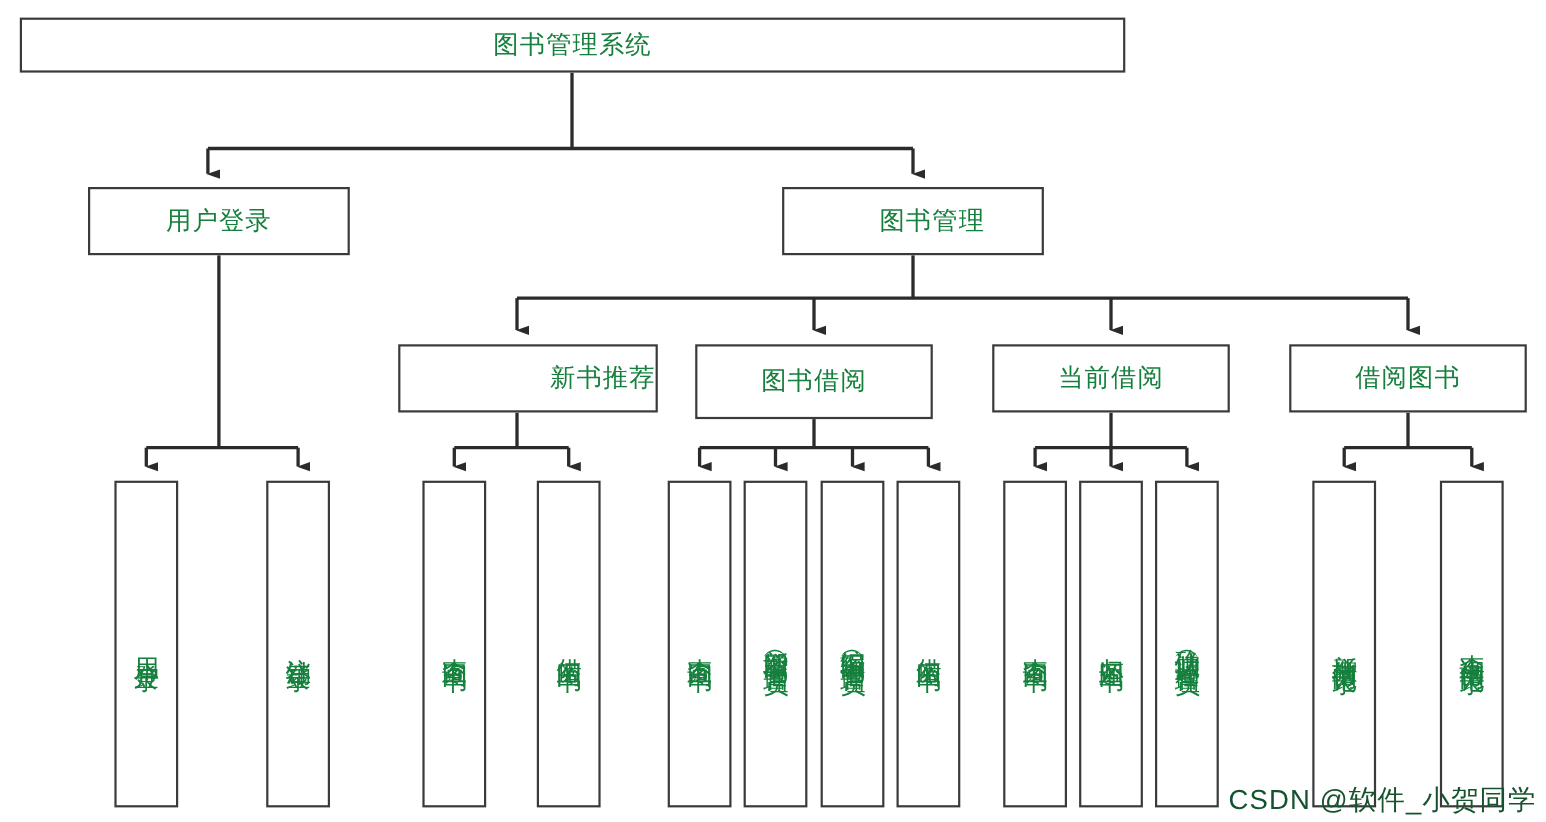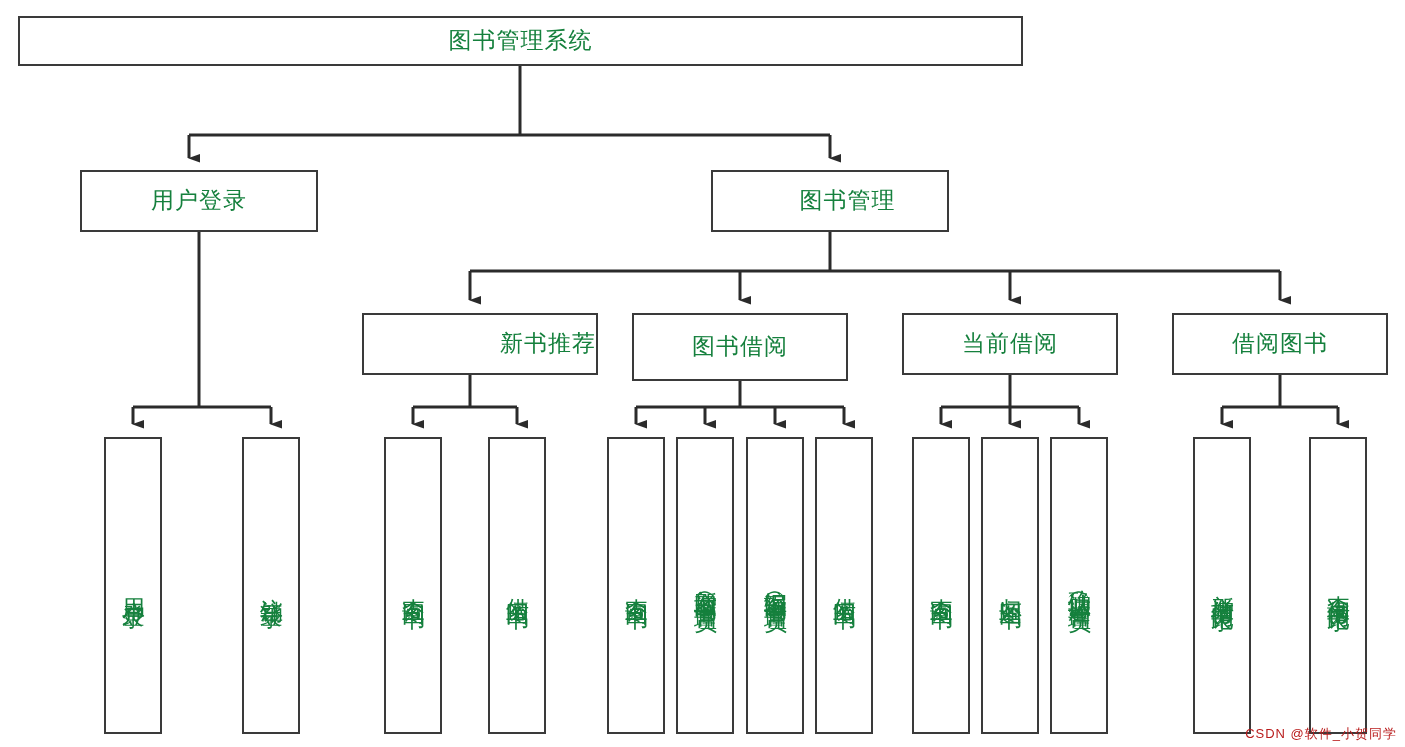--- a/index.html
+++ b/index.html
@@ -46,22 +46,22 @@
     line-height:1.12;
     letter-spacing:3px;
     white-space:nowrap;
     display:block;
   }
   .node .htext{display:block;}
   .watermark{
     position:absolute;
     right:8px;
     bottom:4px;
-    font-size:13px;
-    color:#b91c1c;
+    font-size:25px;
+    color:#14532d;
     letter-spacing:1px;
     z-index:5;
     white-space:nowrap;
   }
 </style>
 </head>
 <body>
 
 <div id="canvas">
 

